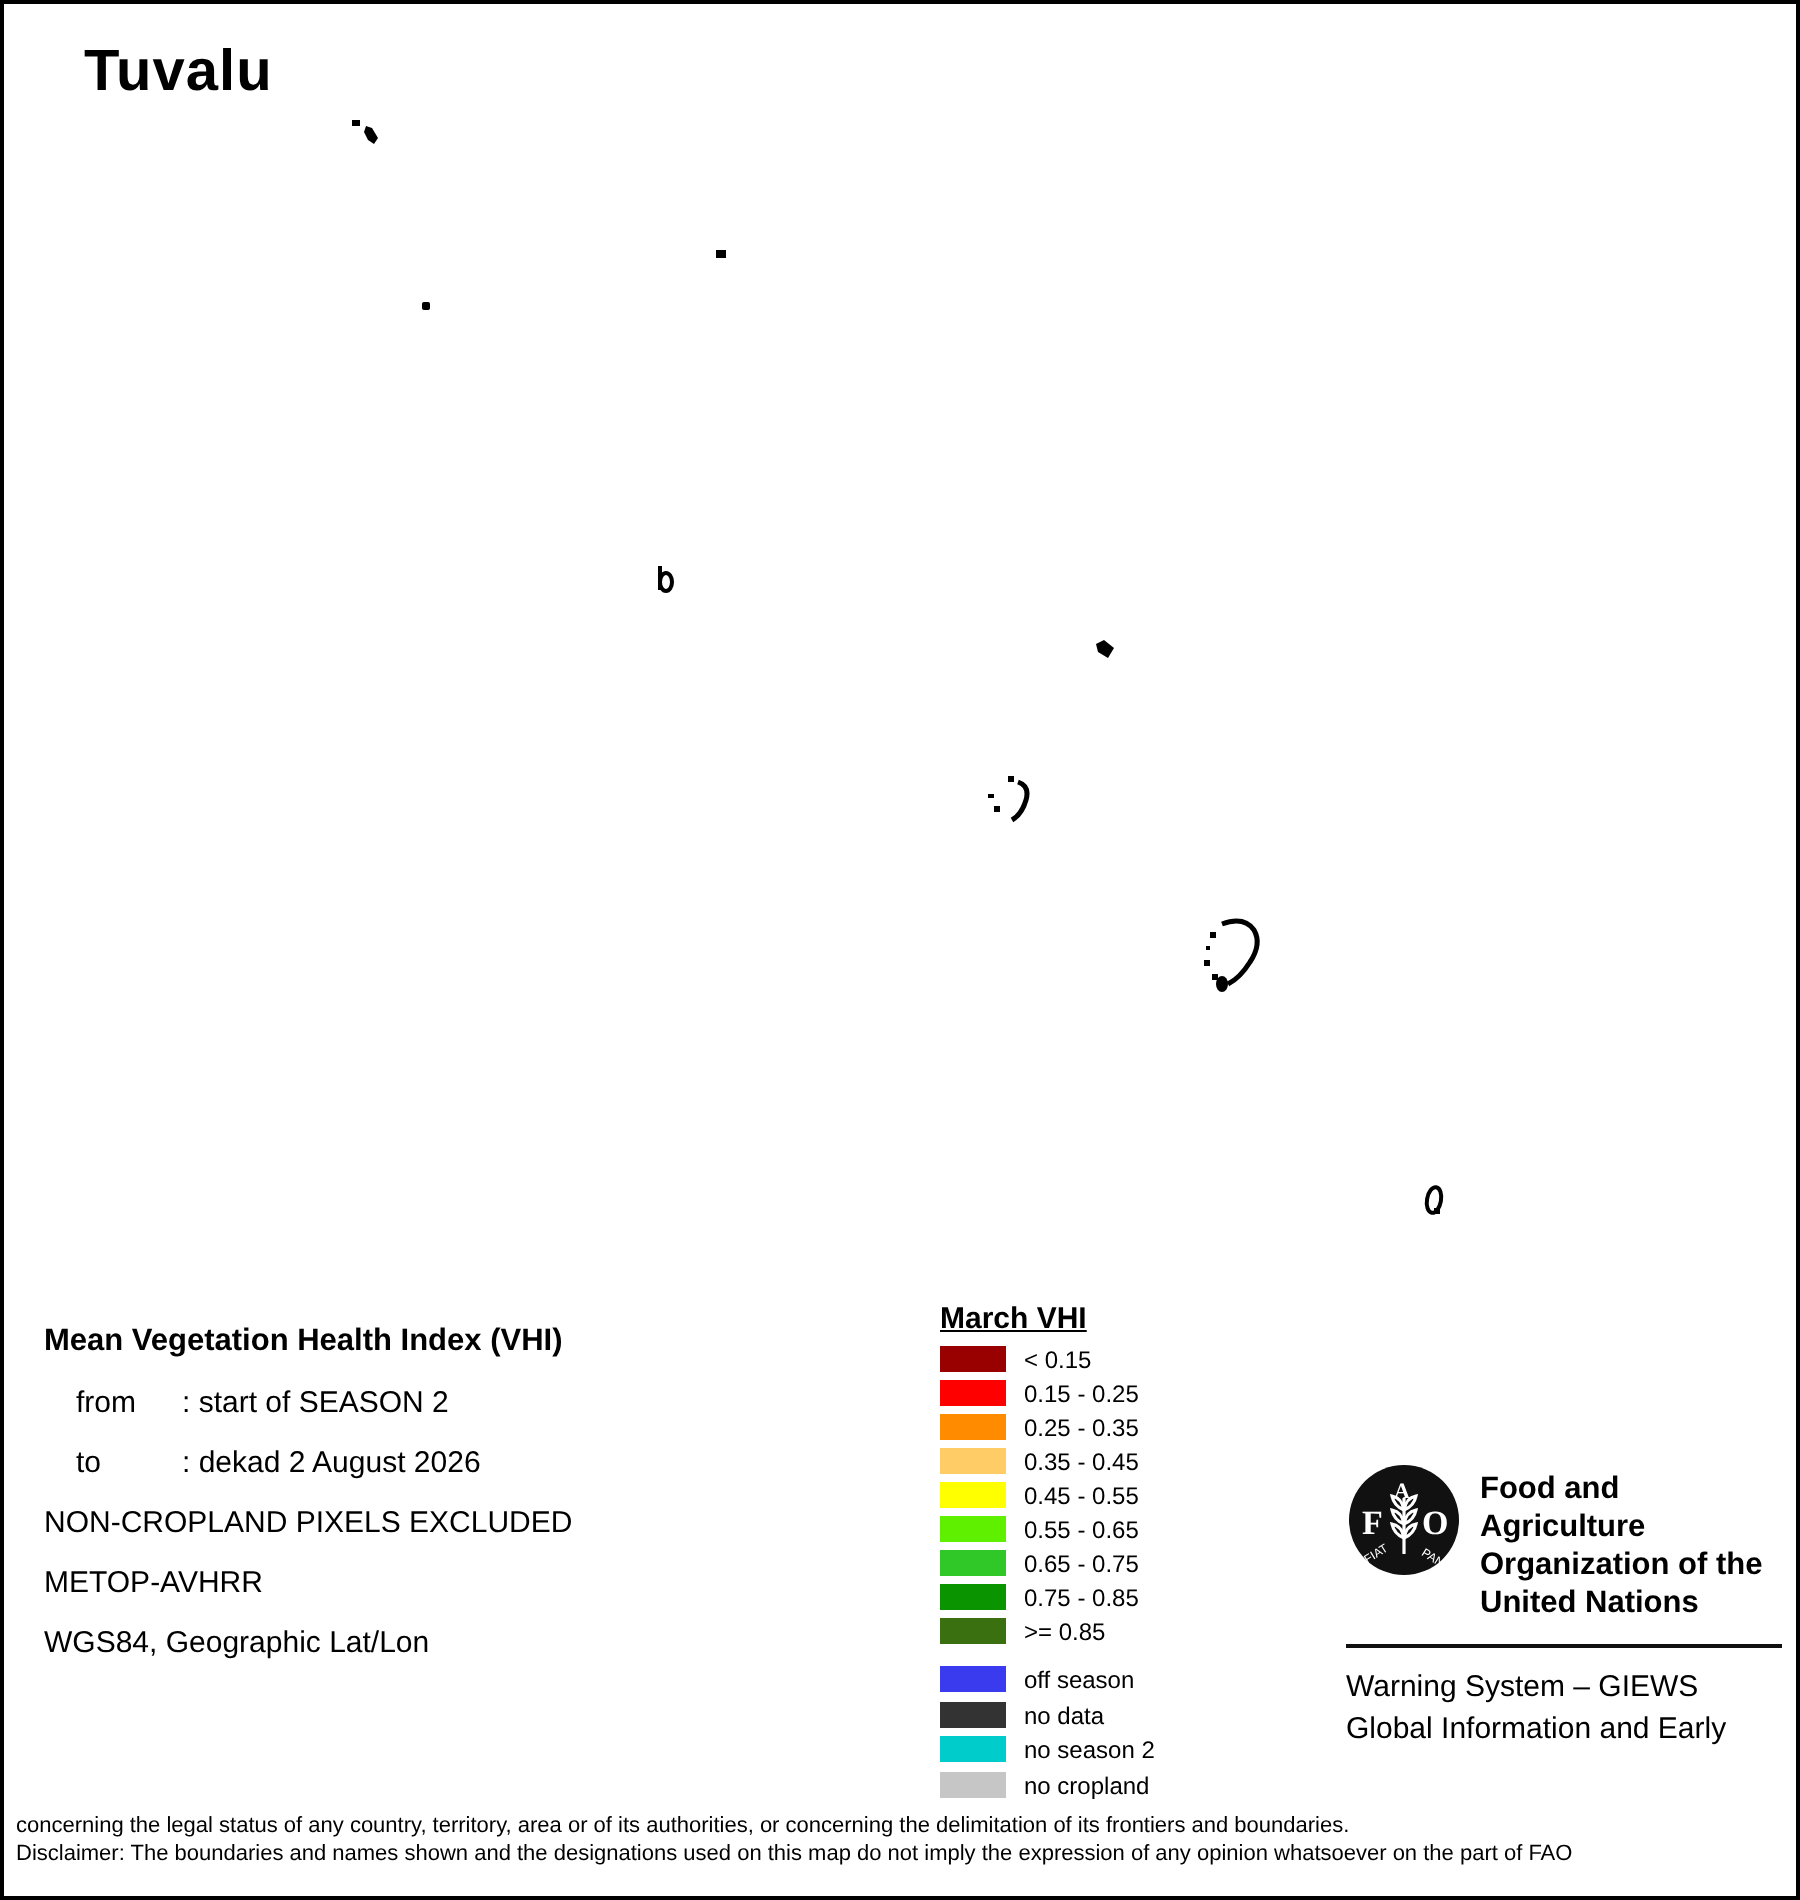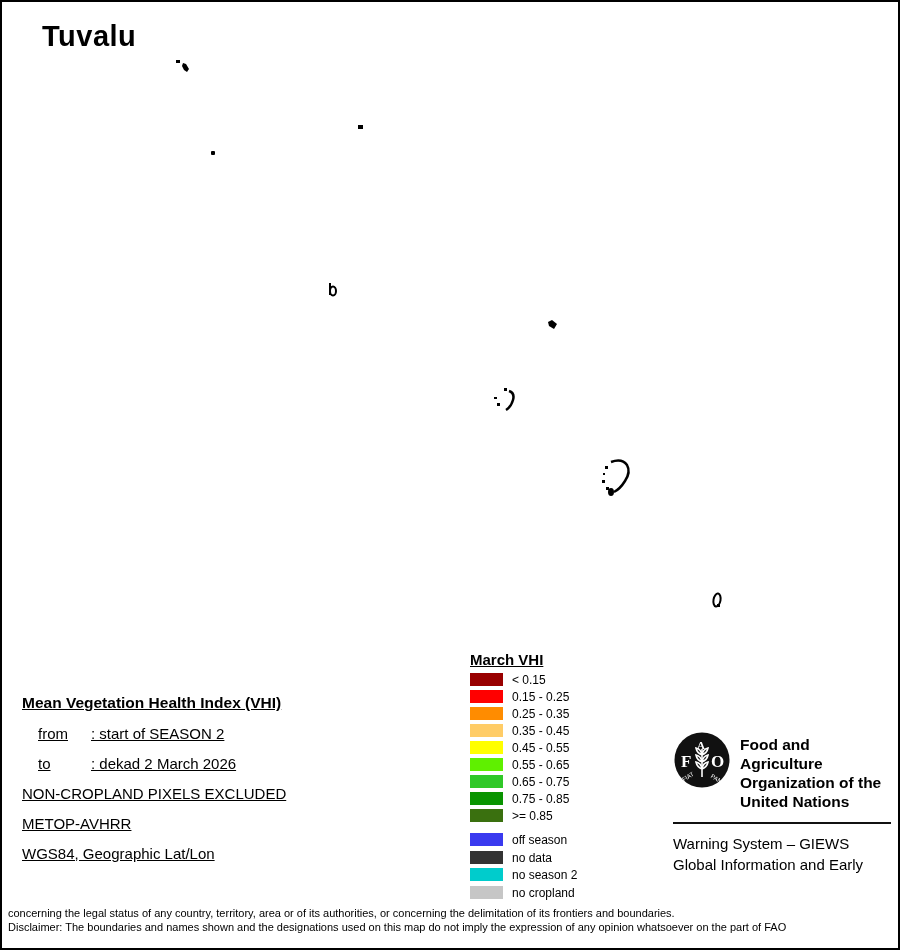--- a/index.html
+++ b/index.html
@@ -12,21 +12,21 @@
     position:absolute; left:0; top:0; width:900px; height:950px;
     border:2px solid #000; box-sizing:border-box; pointer-events:none;
   }
   .map-title {
     position:absolute; left:22px; top:20px;
     font-size:29px; font-weight:bold; letter-spacing:0.5px;margin-left:20px;
   }
   .map-canvas { position:absolute; left:0; top:0; }
 
   
-  .info-block { position:absolute; left:22px; top:688px; font-size:15px;text-decoration:underline; }
+  .info-block { position:absolute; left:22px; top:656px; font-size:15px; }
   .info-block .row { height:30px; display:flex; align-items:center; white-space:pre; }
   .info-block .row.bold { font-weight:bold; font-size:15.5px; }
   .info-label { display:inline-block; width:53px;margin-left:16px; }
 
   
   .legend { position:absolute; left:470px; top:651px; }
   .legend-title {
     font-size:15px; font-weight:bold; text-decoration:underline; margin-bottom:5px;
   }
   .legend-row { display:flex; align-items:flex-start; height:17px; }
@@ -93,21 +93,21 @@
     <g>
       <ellipse cx="717" cy="600" rx="3.5" ry="6.5" fill="#fff" stroke="#000" stroke-width="2" transform="rotate(10 717 600)"></ellipse>
       <rect x="717" y="604" width="3" height="3"></rect>
     </g>
   </g>
 </svg>
 
 <div class="info-block">
   <div class="row bold">Mean Vegetation Health Index (VHI)</div>
   <div class="row"><span class="info-label">from</span><span>: start of SEASON 2</span></div>
-  <div class="row"><span class="info-label">to</span><span>: dekad 2 March 2026</span></div>
+  <div class="row"><span class="info-label">to</span><span>: dekad 2 August 2026</span></div>
   <div class="row">NON-CROPLAND PIXELS EXCLUDED</div>
   <div class="row">METOP-AVHRR</div>
   <div class="row">WGS84, Geographic Lat/Lon</div>
 </div>
 
 <div class="legend">
   <div class="legend-title">March VHI</div>
   <div class="legend-row">
       <span class="swatch" style="background: rgb(153, 0, 0);"></span>
       <span class="legend-label">&lt; 0.15</span>

